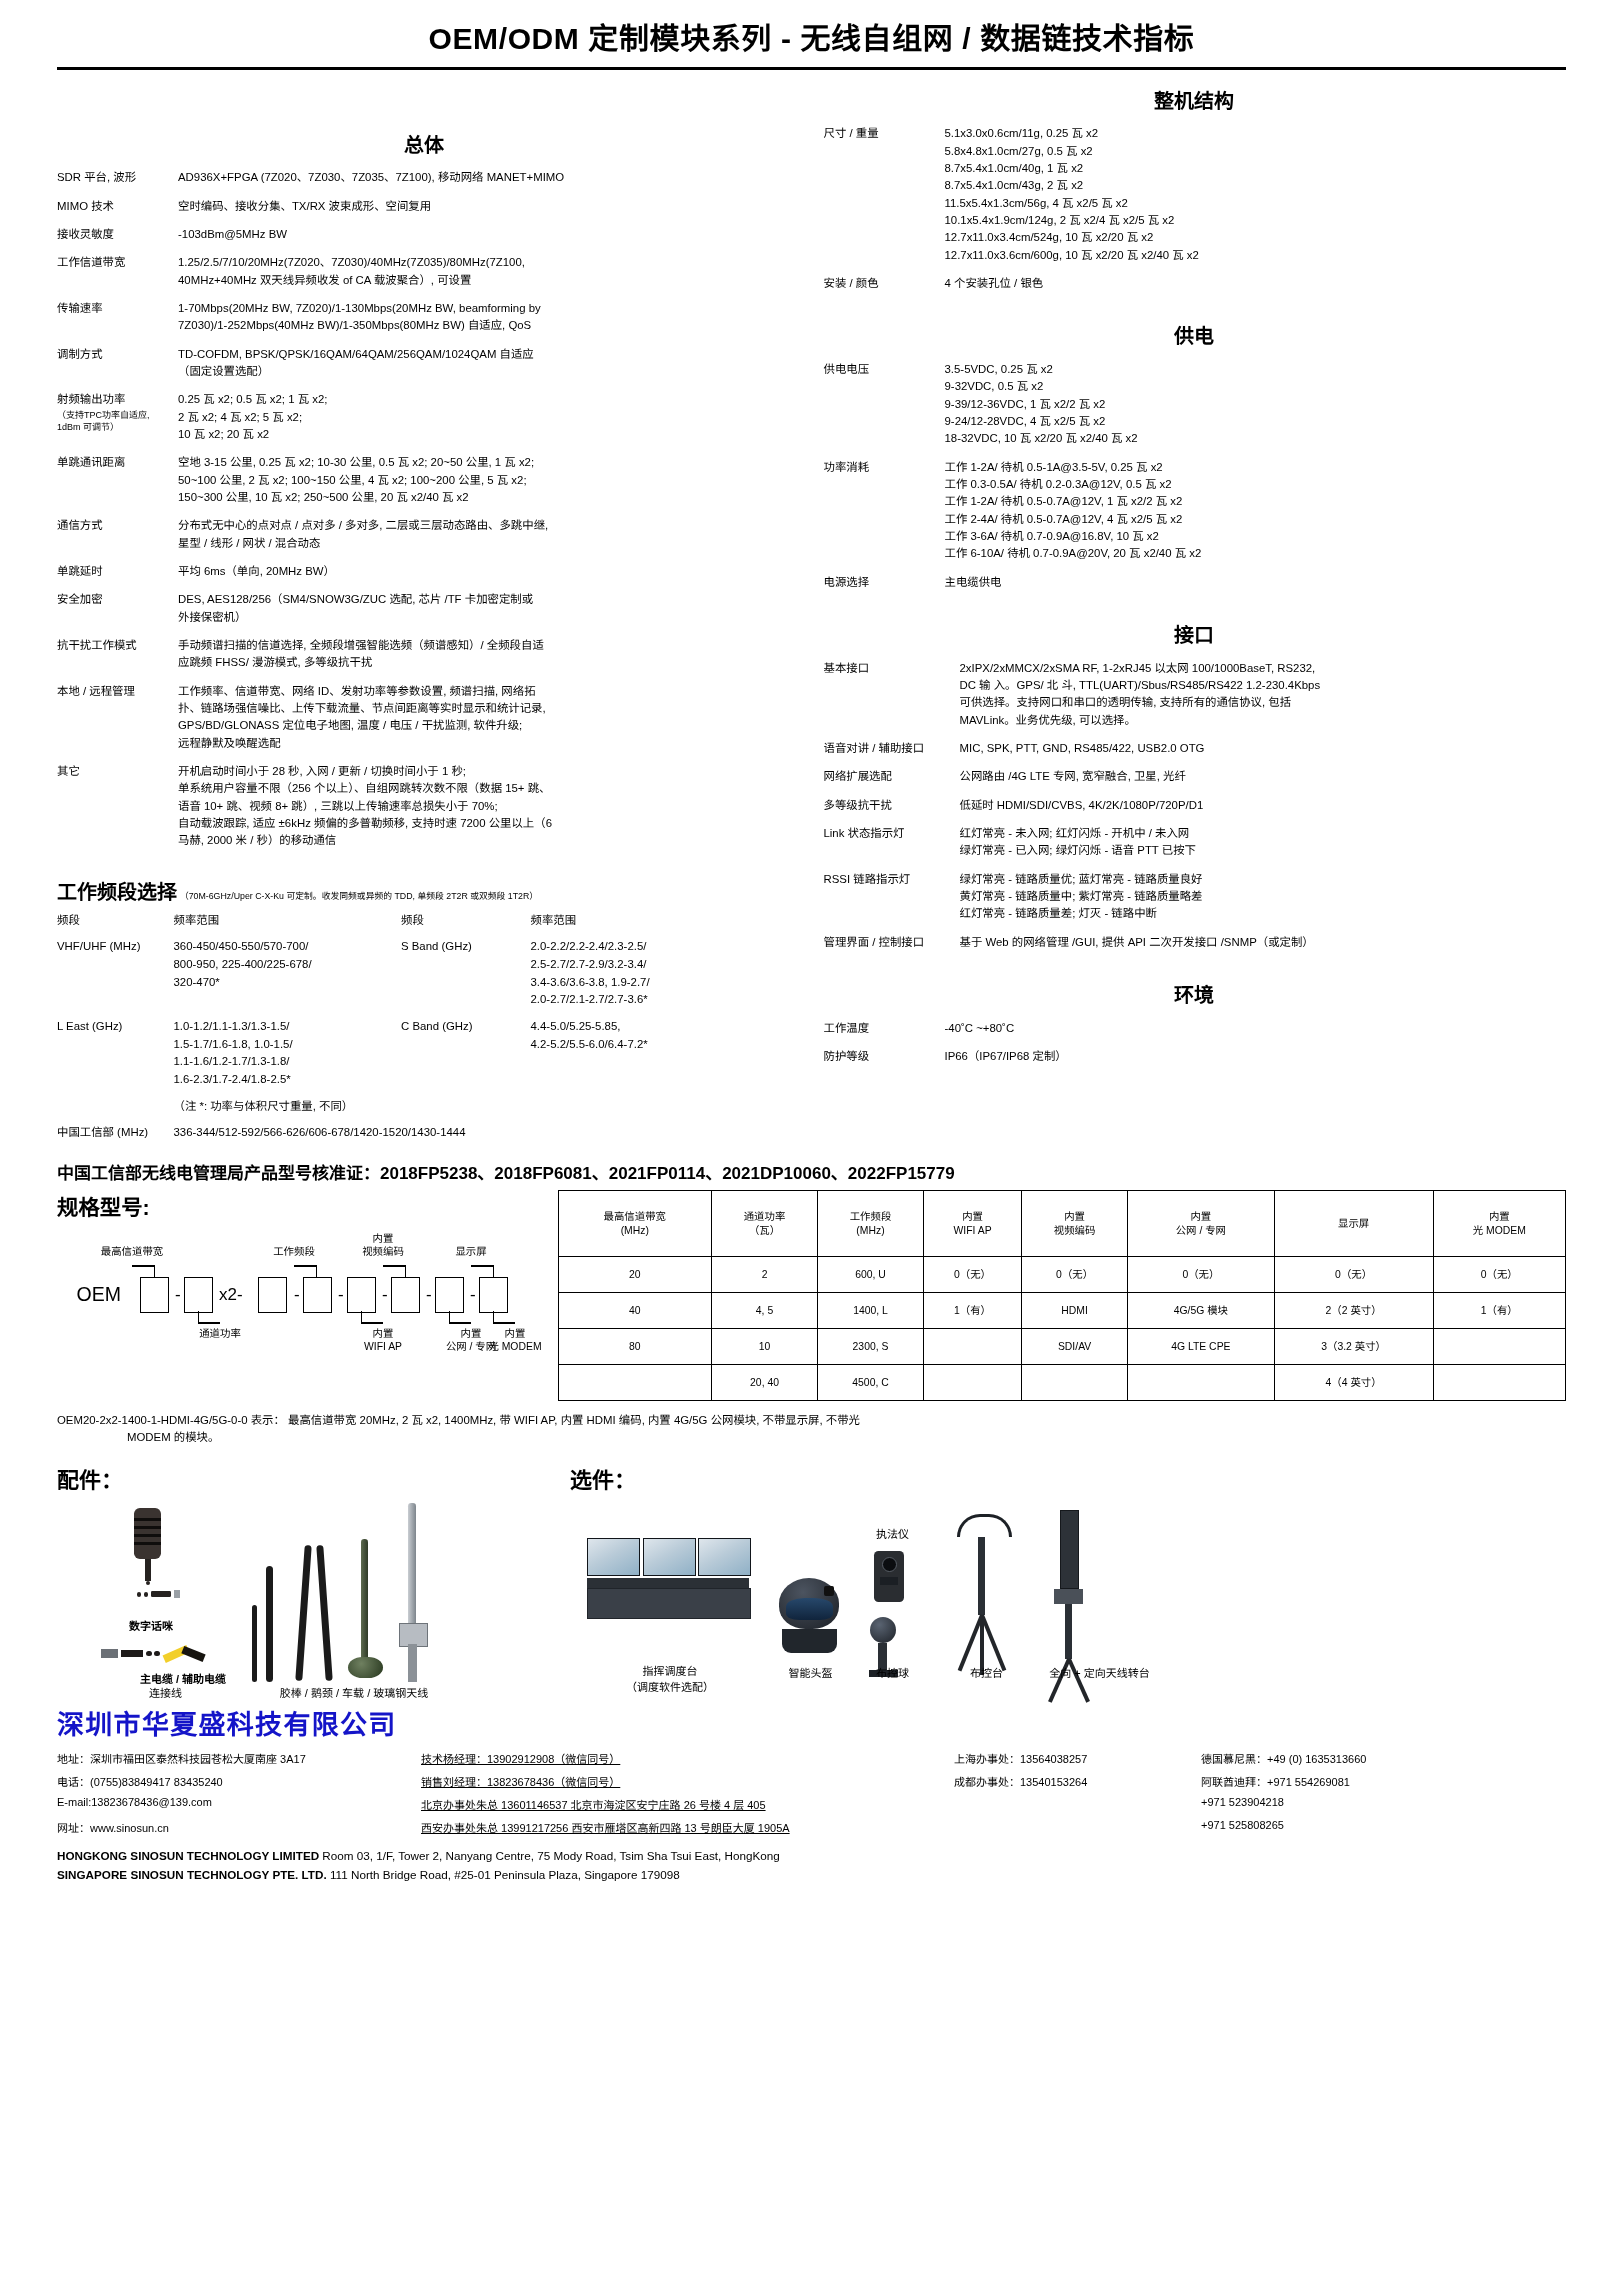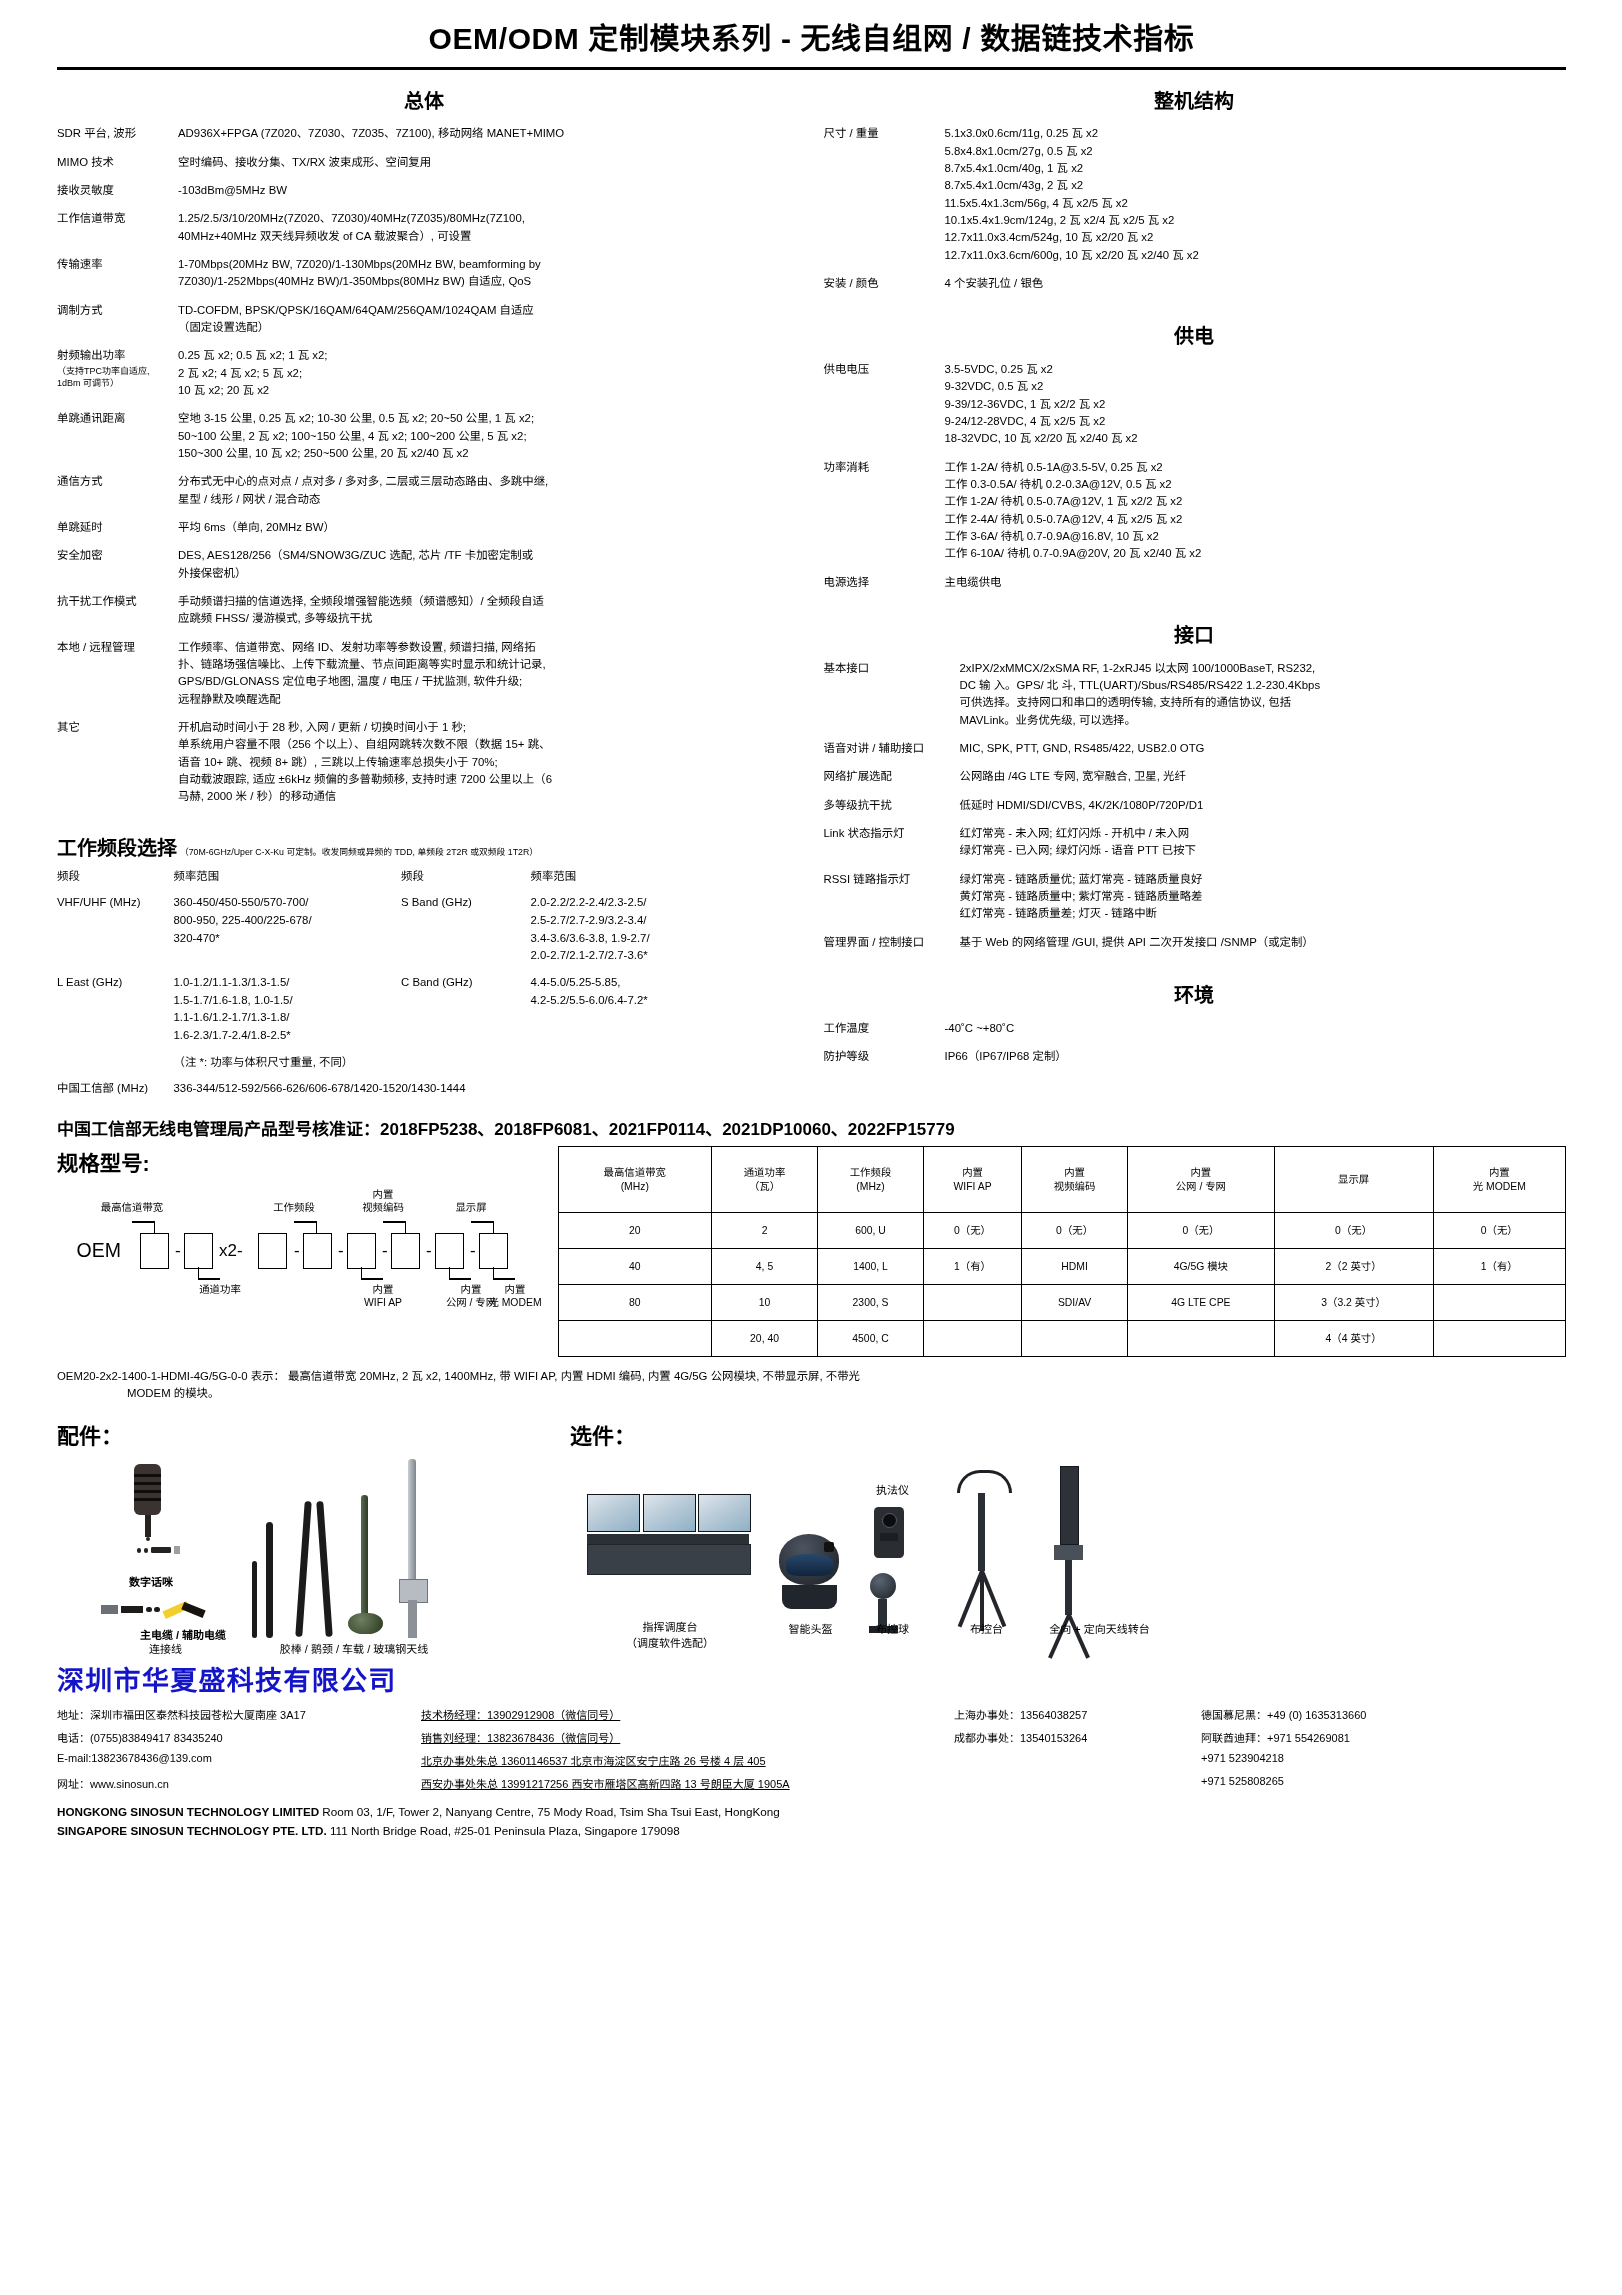--- a/index.html
+++ b/index.html
@@ -12,21 +12,21 @@
 
   
   .doc-title{
     text-align:center; font-size:30px; font-weight:bold; letter-spacing:0.6px;
     padding:14.3px 0 9px 0;
   }
   .title-rule{ height:3.2px; background:#000; margin:0 57px 11.7px 57px; }
 
   
   .cols{ display:flex; padding:0 57px; gap:0px; align-items:flex-start; }
-  .col-left{ width:734px; }
+  .col-left{ width:734px;margin-top:44px; }
   .col-right{ width:741px; padding-left:32.5px; }
 
   .sec-head{
     text-align:center; font-size:20px; font-weight:bold;
     margin:2.6px 0 11.7px 0;
   }
   .sec-head.tight{ margin-top:17px; }
 
   table.spec{ border-collapse:collapse; width:100%; }
   table.spec td{ vertical-align:top; padding:0 0 11px 0; font-size:11.4px; line-height:1.52; }
@@ -129,21 +129,21 @@
             <tr>
               <td class="k"><span>MIMO 技术</span></td>
               <td class="v" style="white-space: pre-line;">空时编码、接收分集、TX/RX 波束成形、空间复用</td>
             </tr>
             <tr>
               <td class="k"><span>接收灵敏度</span></td>
               <td class="v" style="white-space: pre-line;">-103dBm@5MHz BW</td>
             </tr>
             <tr>
               <td class="k"><span>工作信道带宽</span></td>
-              <td class="v" style="white-space: pre-line;">1.25/2.5/3/10/20MHz(7Z020、7Z030)/40MHz(7Z035)/80MHz(7Z100,
+              <td class="v" style="white-space: pre-line;">1.25/2.5/7/10/20MHz(7Z020、7Z030)/40MHz(7Z035)/80MHz(7Z100,
 40MHz+40MHz 双天线异频收发 of CA 载波聚合）, 可设置</td>
             </tr>
             <tr>
               <td class="k"><span>传输速率</span></td>
               <td class="v" style="white-space: pre-line;">1-70Mbps(20MHz BW, 7Z020)/1-130Mbps(20MHz BW, beamforming by
 7Z030)/1-252Mbps(40MHz BW)/1-350Mbps(80MHz BW) 自适应, QoS</td>
             </tr>
             <tr>
               <td class="k"><span>调制方式</span></td>
               <td class="v" style="white-space: pre-line;">TD-COFDM, BPSK/QPSK/16QAM/64QAM/256QAM/1024QAM 自适应

